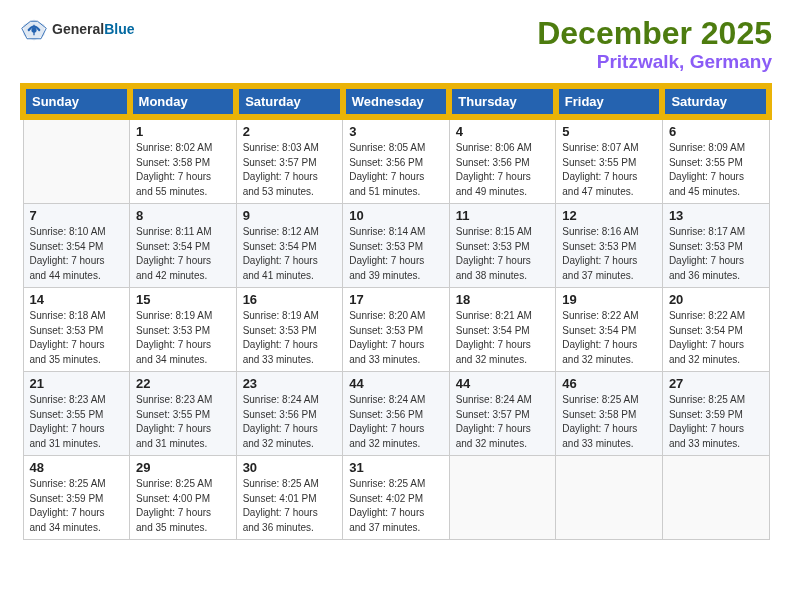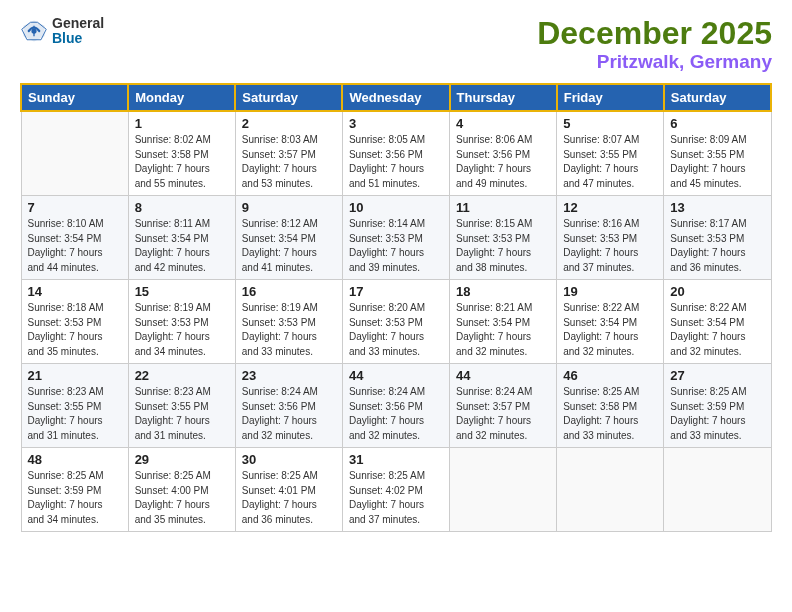--- a/index.html
+++ b/index.html
@@ -22,21 +22,20 @@
       align-items: flex-start;
       margin-bottom: 10px;
     }
     .logo {
       display: flex;
       align-items: center;
       gap: 4px;
     }
     .logo-text {
       display: flex;
-      flex-direction: column;
       line-height: 1.1;
     }
     .logo-general {
       font-size: 14px;
       font-weight: bold;
       color: #333;
     }
     .logo-blue {
       font-size: 14px;
       font-weight: bold;
@@ -65,21 +64,21 @@
       border-collapse: collapse;
       table-layout: fixed;
     }
     .calendar th {
       background: #2563b0;
       color: #fff;
       text-align: left;
       padding: 5px 6px;
       font-size: 13px;
       font-weight: bold;
-      border: 2px solid #eab308;
+      border: 6px solid #eab308;
     }
     .calendar td {
       vertical-align: top;
       padding: 4px 6px;
       border: 1px solid #ccc;
       font-size: 10.5px;
       color: #333;
       height: 80px;
       background: #fff;
     }

